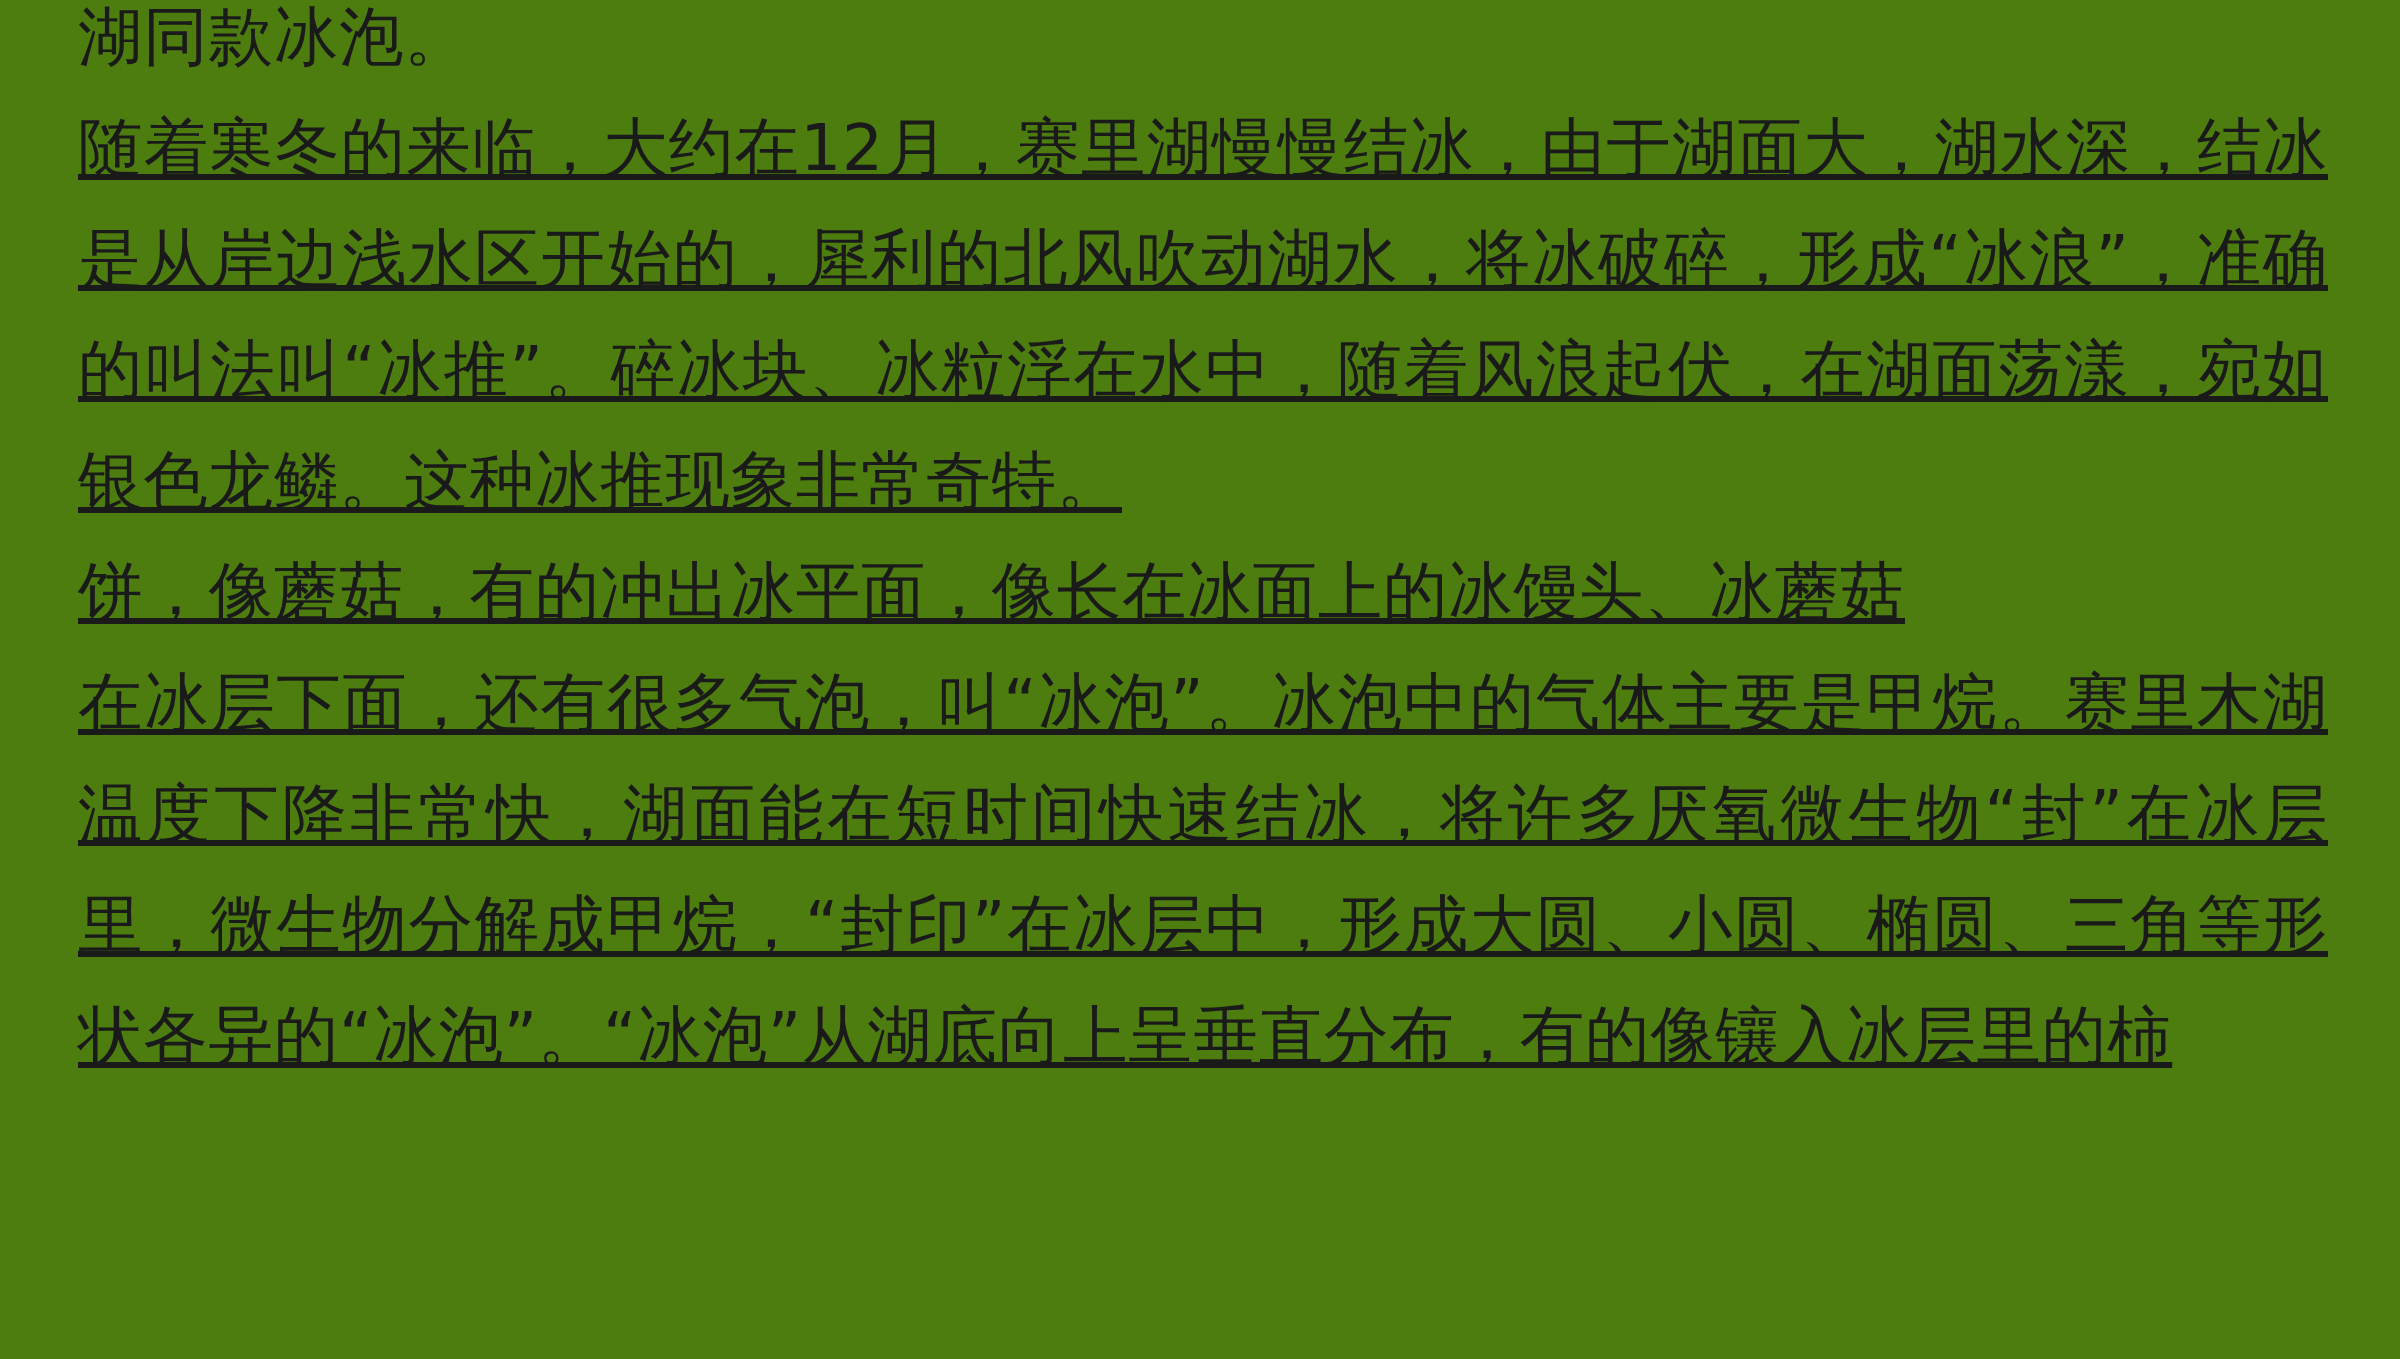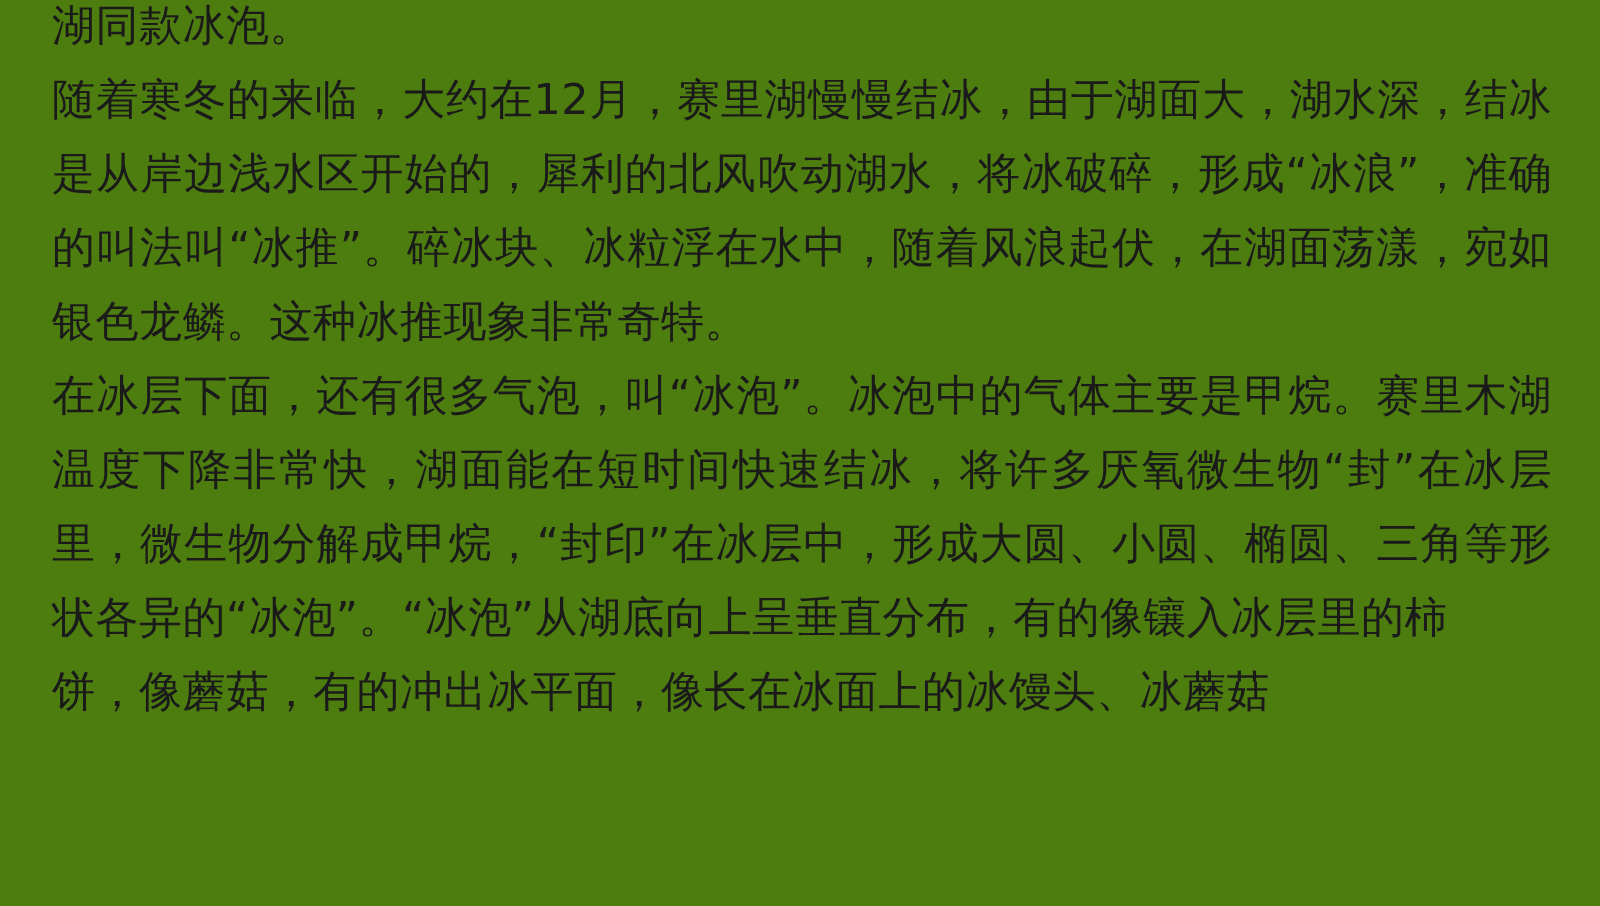--- a/index.html
+++ b/index.html
@@ -32,26 +32,27 @@
     text-align: justify;
     text-justify: inter-ideograph;
     font-family: "DejaVu Sans", "Liberation Sans", sans-serif;
   }
   .para {
     margin: 0;
     padding: 0;
   }
   .para + .para {
     margin-top: 0;
+    text-decoration: underline;
   }
   
 </style>
 </head>
 <body>
 
 <div class="page">
   <div class="article">
     <p class="para">湖同款冰泡。</p>
     <p class="para">随着寒冬的来临，大约在12月，赛里湖慢慢结冰，由于湖面大，湖水深，结冰是从岸边浅水区开始的，犀利的北风吹动湖水，将冰破碎，形成“冰浪”，准确的叫法叫“冰推”。碎冰块、冰粒浮在水中，随着风浪起伏，在湖面荡漾，宛如银色龙鳞。这种冰推现象非常奇特。</p>
+    <p class="para">饼，像蘑菇，有的冲出冰平面，像长在冰面上的冰馒头、冰蘑菇</p>
     <p class="para">在冰层下面，还有很多气泡，叫“冰泡”。冰泡中的气体主要是甲烷。赛里木湖温度下降非常快，湖面能在短时间快速结冰，将许多厌氧微生物“封”在冰层里，微生物分解成甲烷，“封印”在冰层中，形成大圆、小圆、椭圆、三角等形状各异的“冰泡”。“冰泡”从湖底向上呈垂直分布，有的像镶入冰层里的柿</p>
-    <p class="para">饼，像蘑菇，有的冲出冰平面，像长在冰面上的冰馒头、冰蘑菇</p>
   </div>
 </div>
 
 </body></html>

